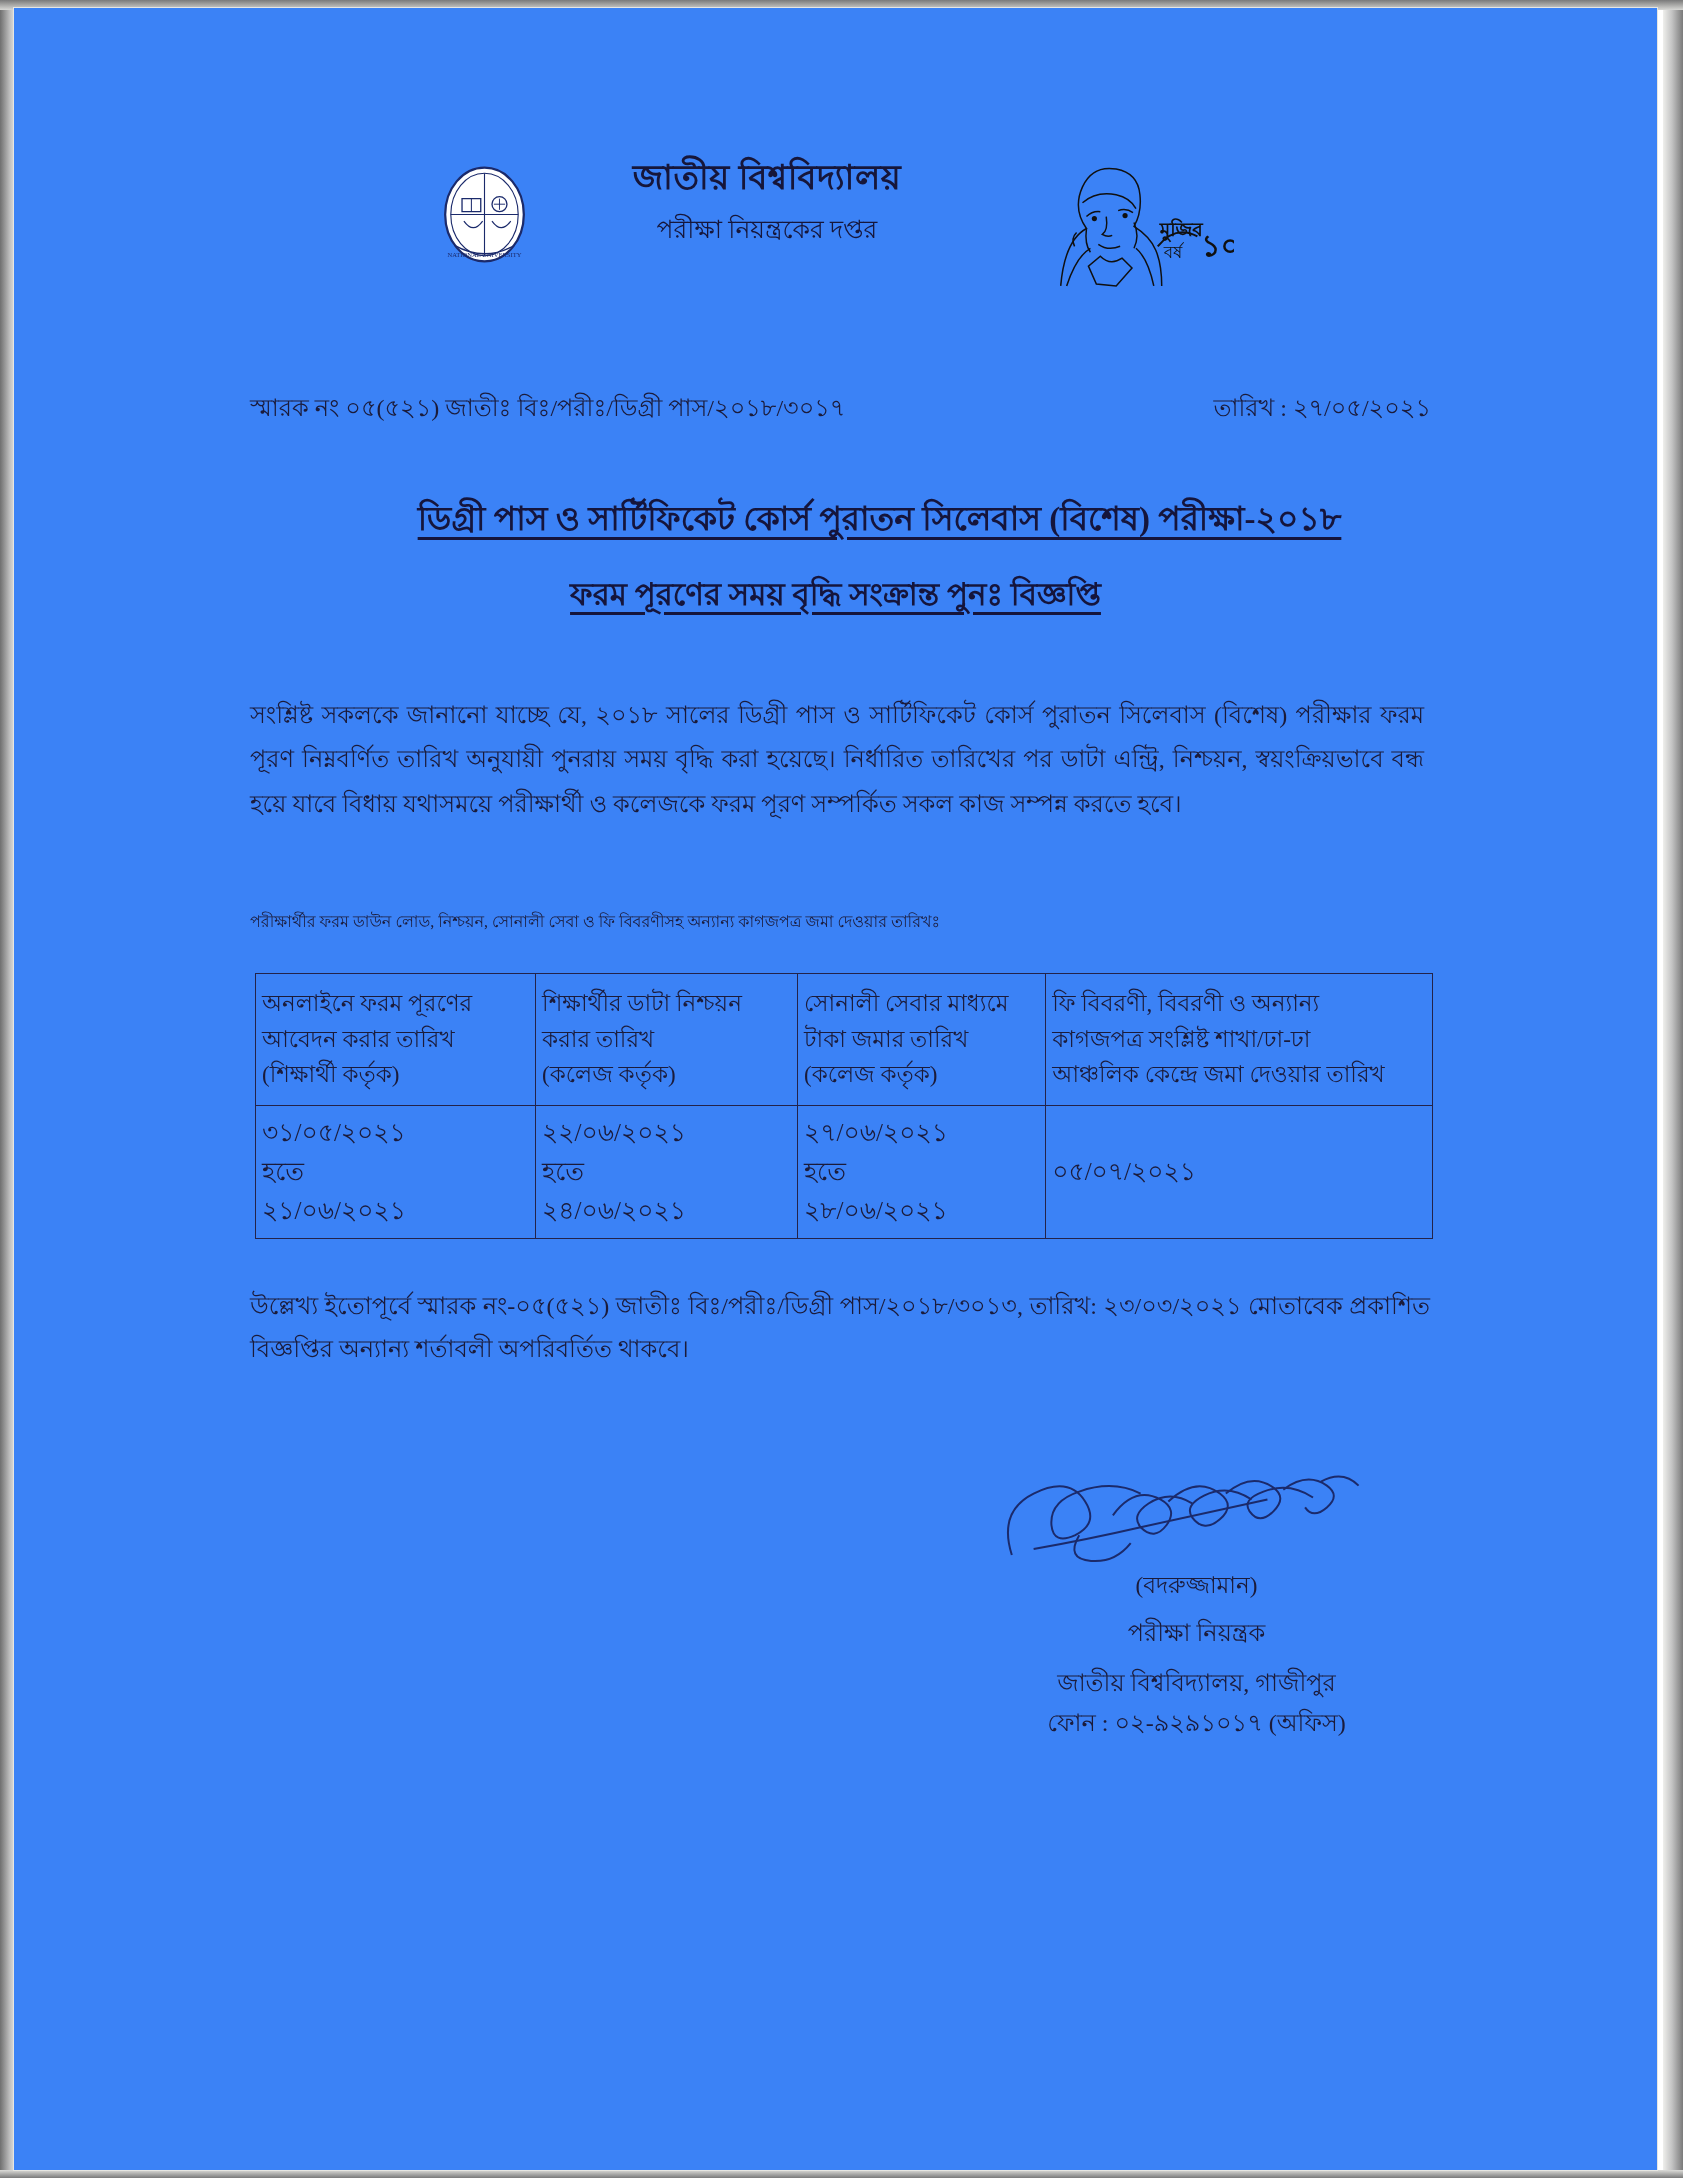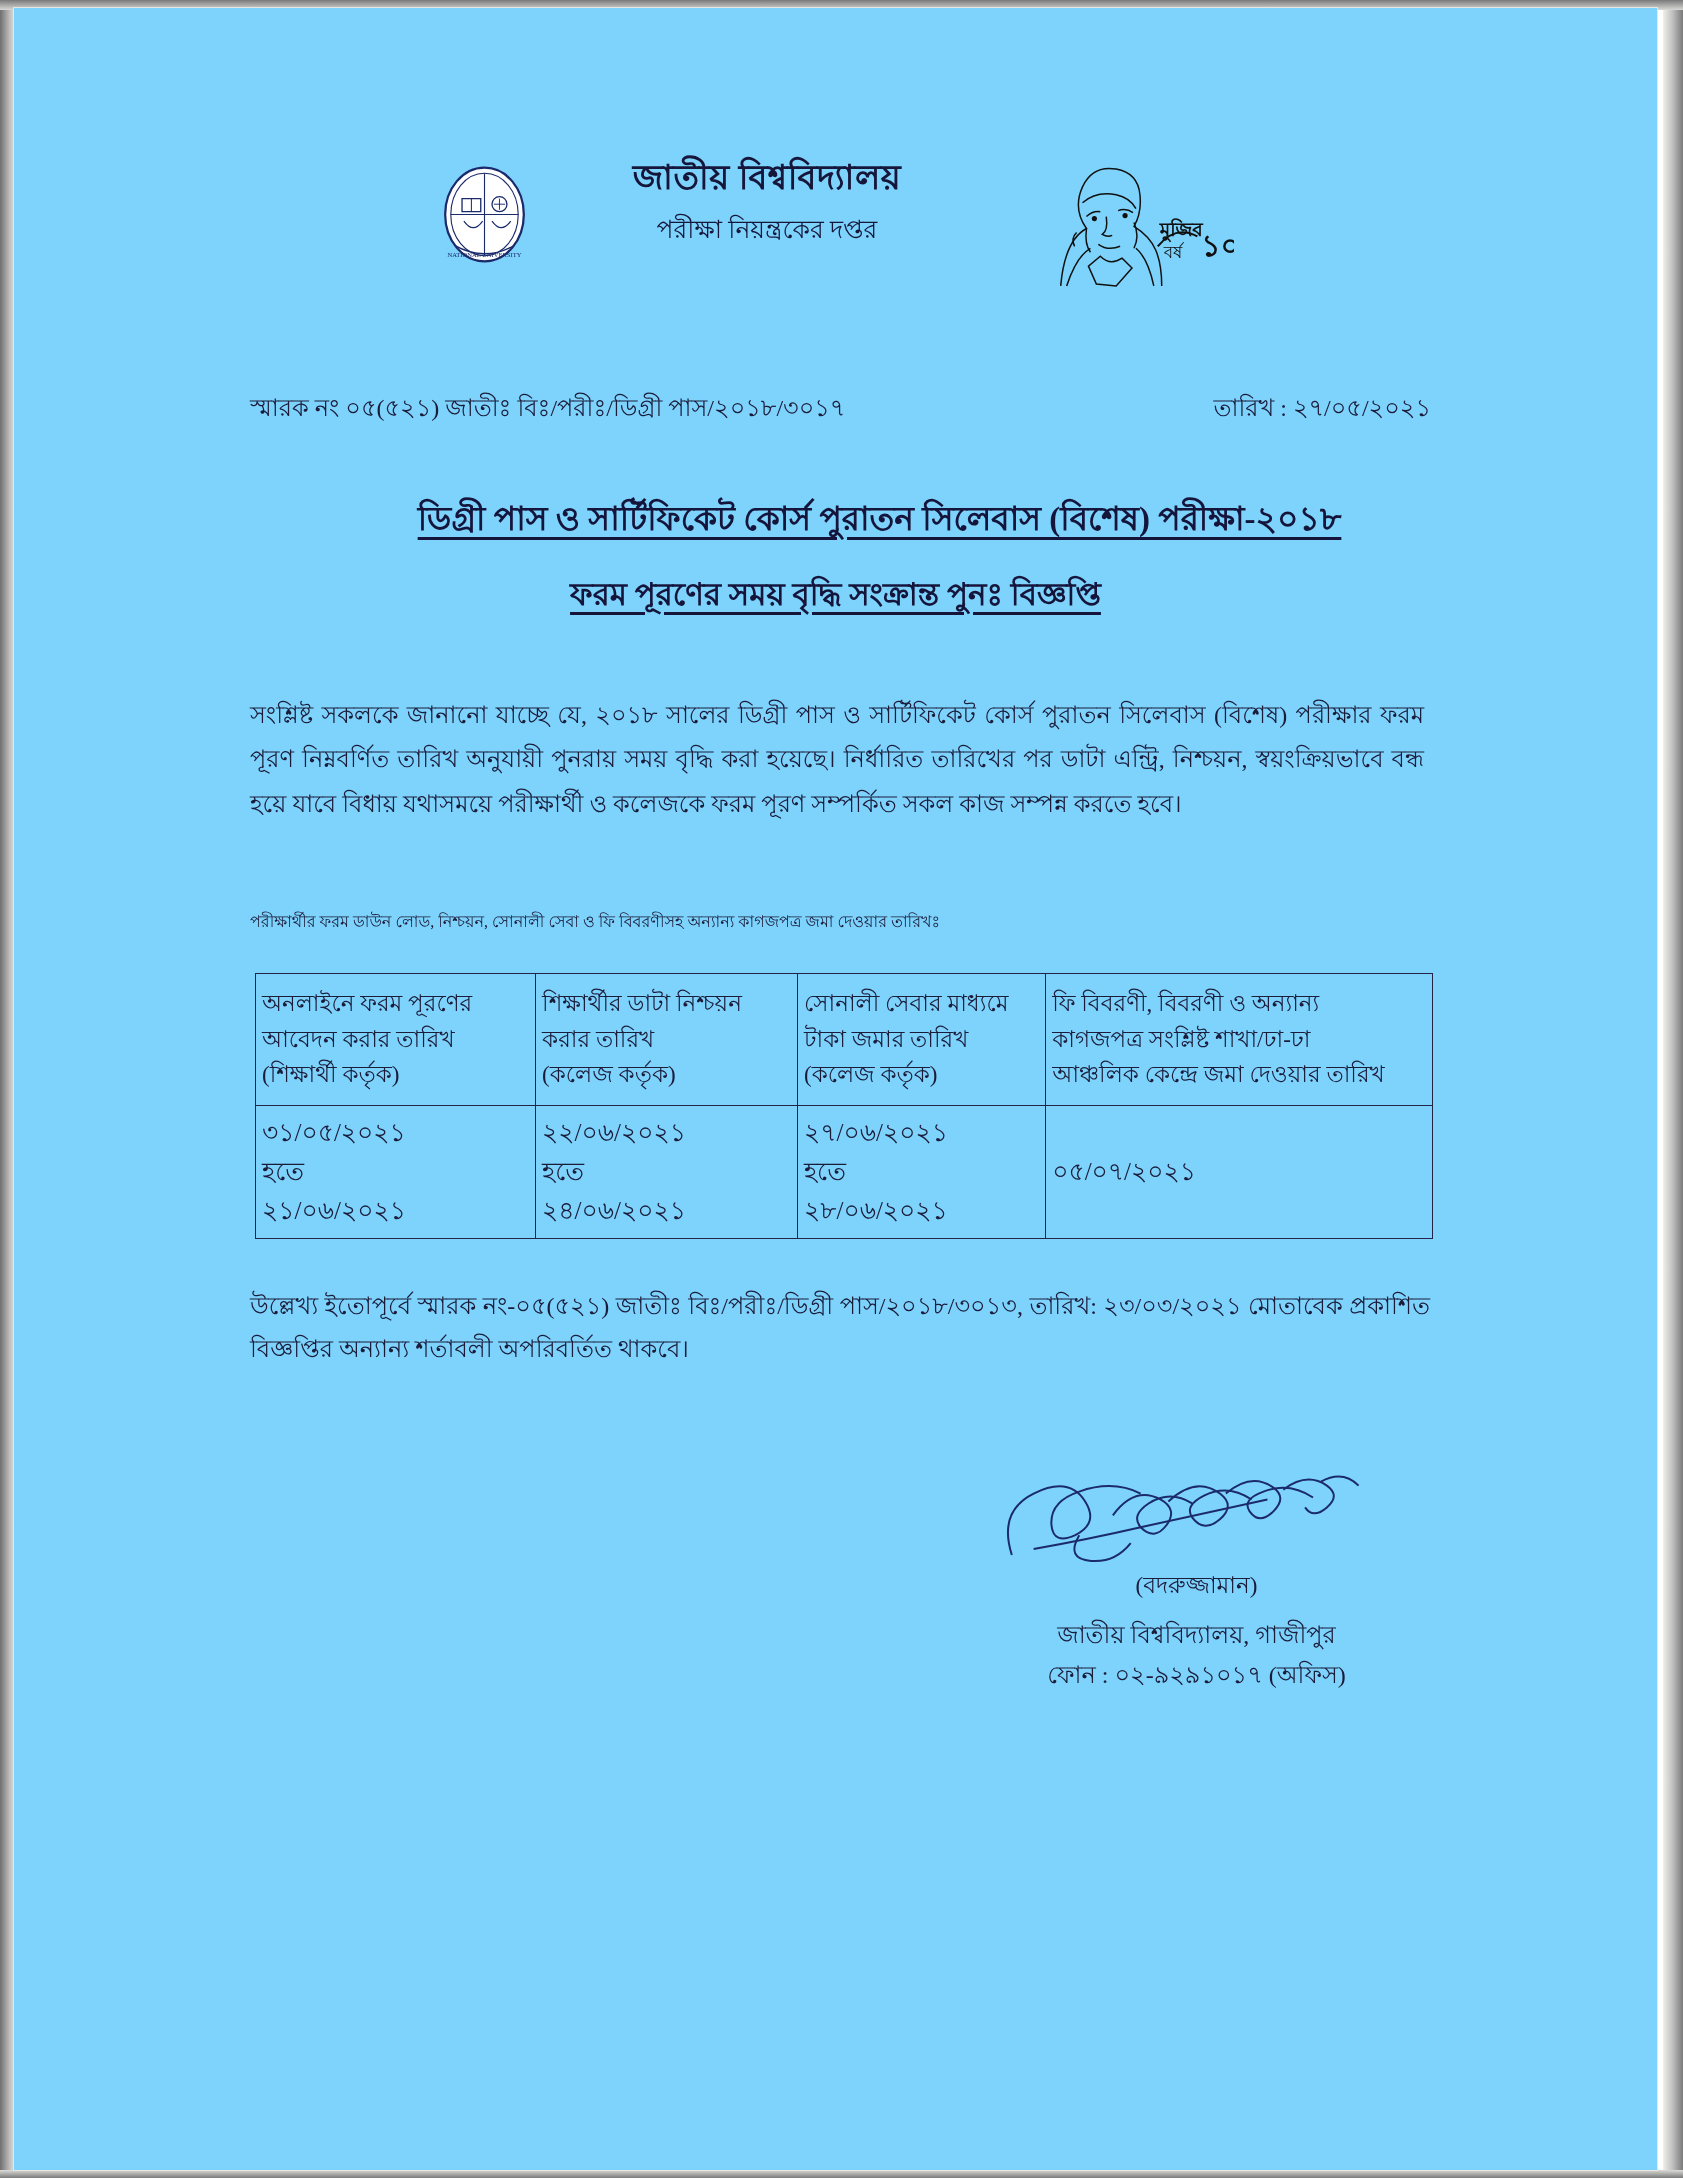--- a/index.html
+++ b/index.html
@@ -19,21 +19,21 @@
     background: #ffffff;
     overflow: hidden;
   }
   
   .paper {
     position: absolute;
     left: 14px;
     top: 8px;
     width: 1643px;
     height: 2162px;
-    background: #7dd3fc;
+    background: #3b82f6;
     box-shadow: 0 0 0 1px #e6e6e2;
   }
   .edge-left {
     position: absolute;
     left: 0; top: 0;
     width: 16px; height: 2178px;
     background: linear-gradient(to right, #6f6f6f, #bdbdbd 60%, #e9e9e6);
   }
   .edge-right {
     position: absolute;
@@ -372,20 +372,21 @@
             <path d="M176 78 q28 -26 52 -8 q16 12 0 26 q-16 14 -28 -2 q-8 -12 12 -22 q24 -12 48 4"></path>
             <path d="M234 70 q26 -22 48 -6 q14 10 0 24 q-14 14 -24 0 q-8 -12 14 -20 q26 -10 50 6"></path>
             <path d="M292 66 q24 -18 44 -4 q14 10 0 22 q-14 12 -22 0"></path>
             <path d="M40 126 q56 -10 108 -22 q64 -14 128 -28"></path>
             <path d="M330 58 q22 -12 38 4"></path>
             <path d="M86 112 q-14 24 12 26 q24 2 40 -18"></path>
           </g>
           <text class="sig-date-stamp" x="320" y="80" font-size="30" fill="#1b2a6b" transform="rotate(-16 320 80)" font-family="'Liberation Serif', serif">২৭/০৫/২১</text>
         </svg>
         <div class="sig-name">(বদরুজ্জামান)</div>
+        <div class="sig-role">পরীক্ষা নিয়ন্ত্রক</div>
         <div class="sig-org">জাতীয় বিশ্ববিদ্যালয়, গাজীপুর</div>
         <div class="sig-phone">ফোন : ০২-৯২৯১০১৭ (অফিস)</div>
       </div>
 
     </div>
   </div>
 </div>
 
 
 </body></html>

